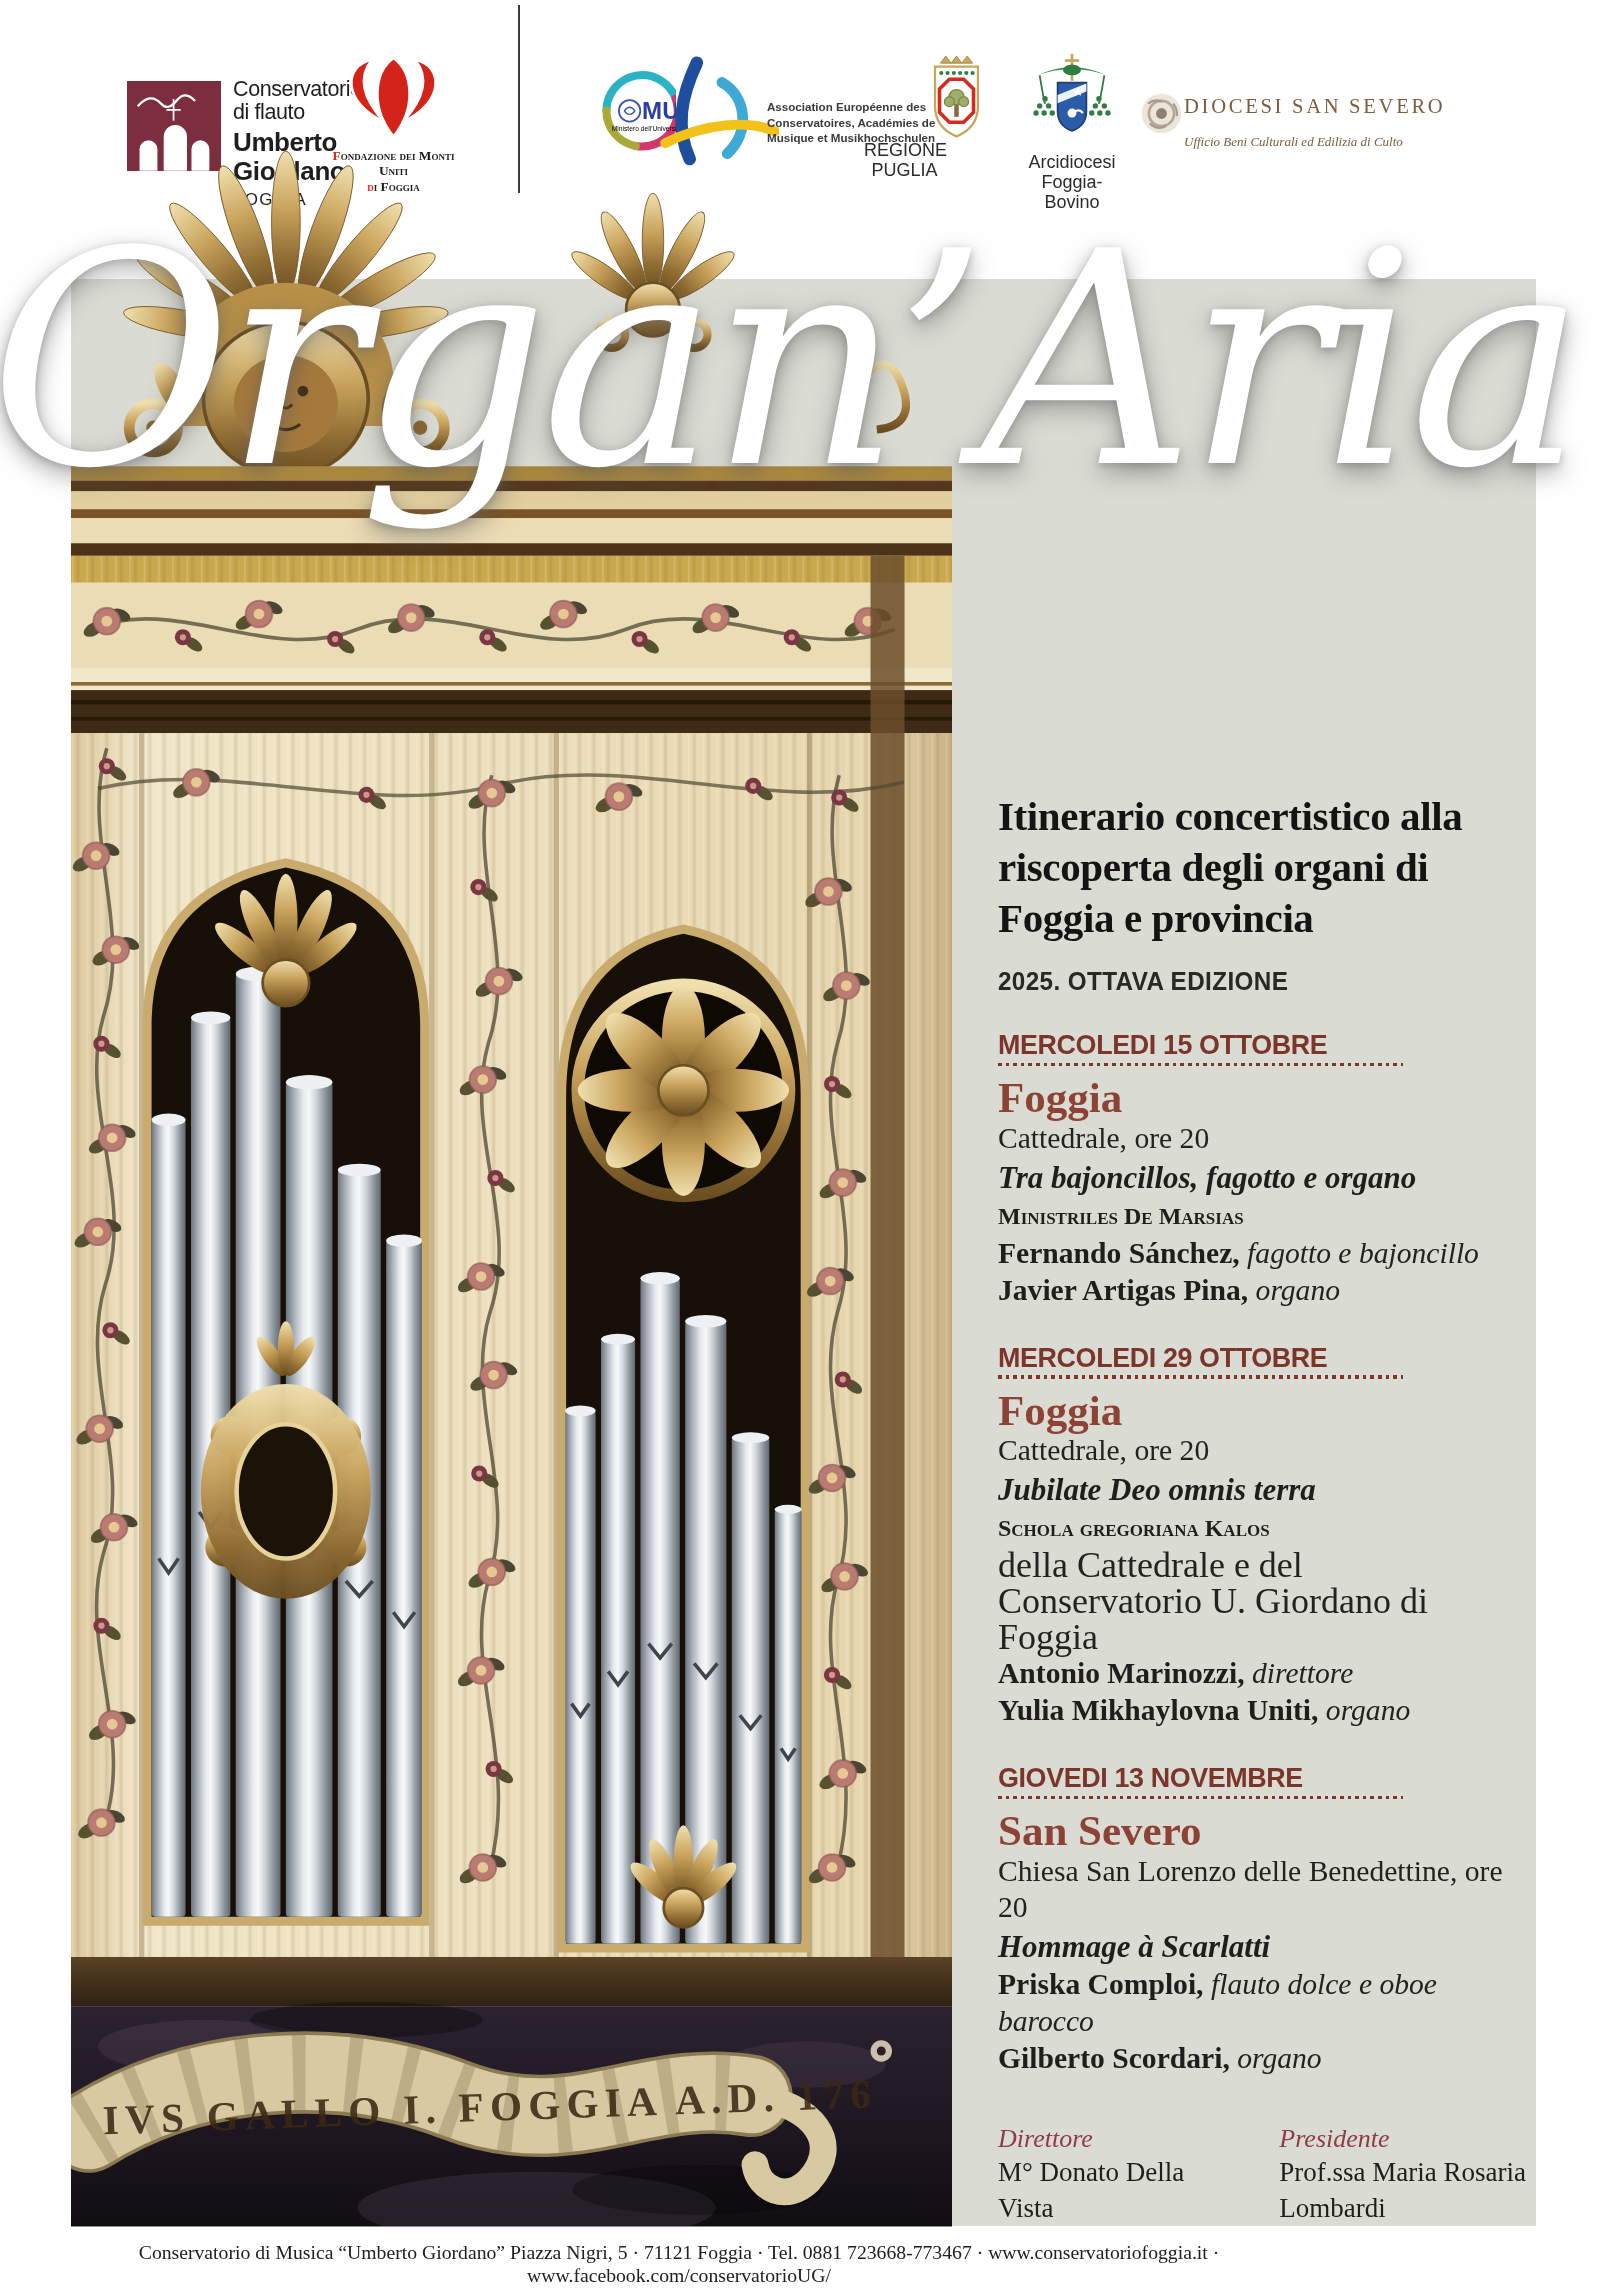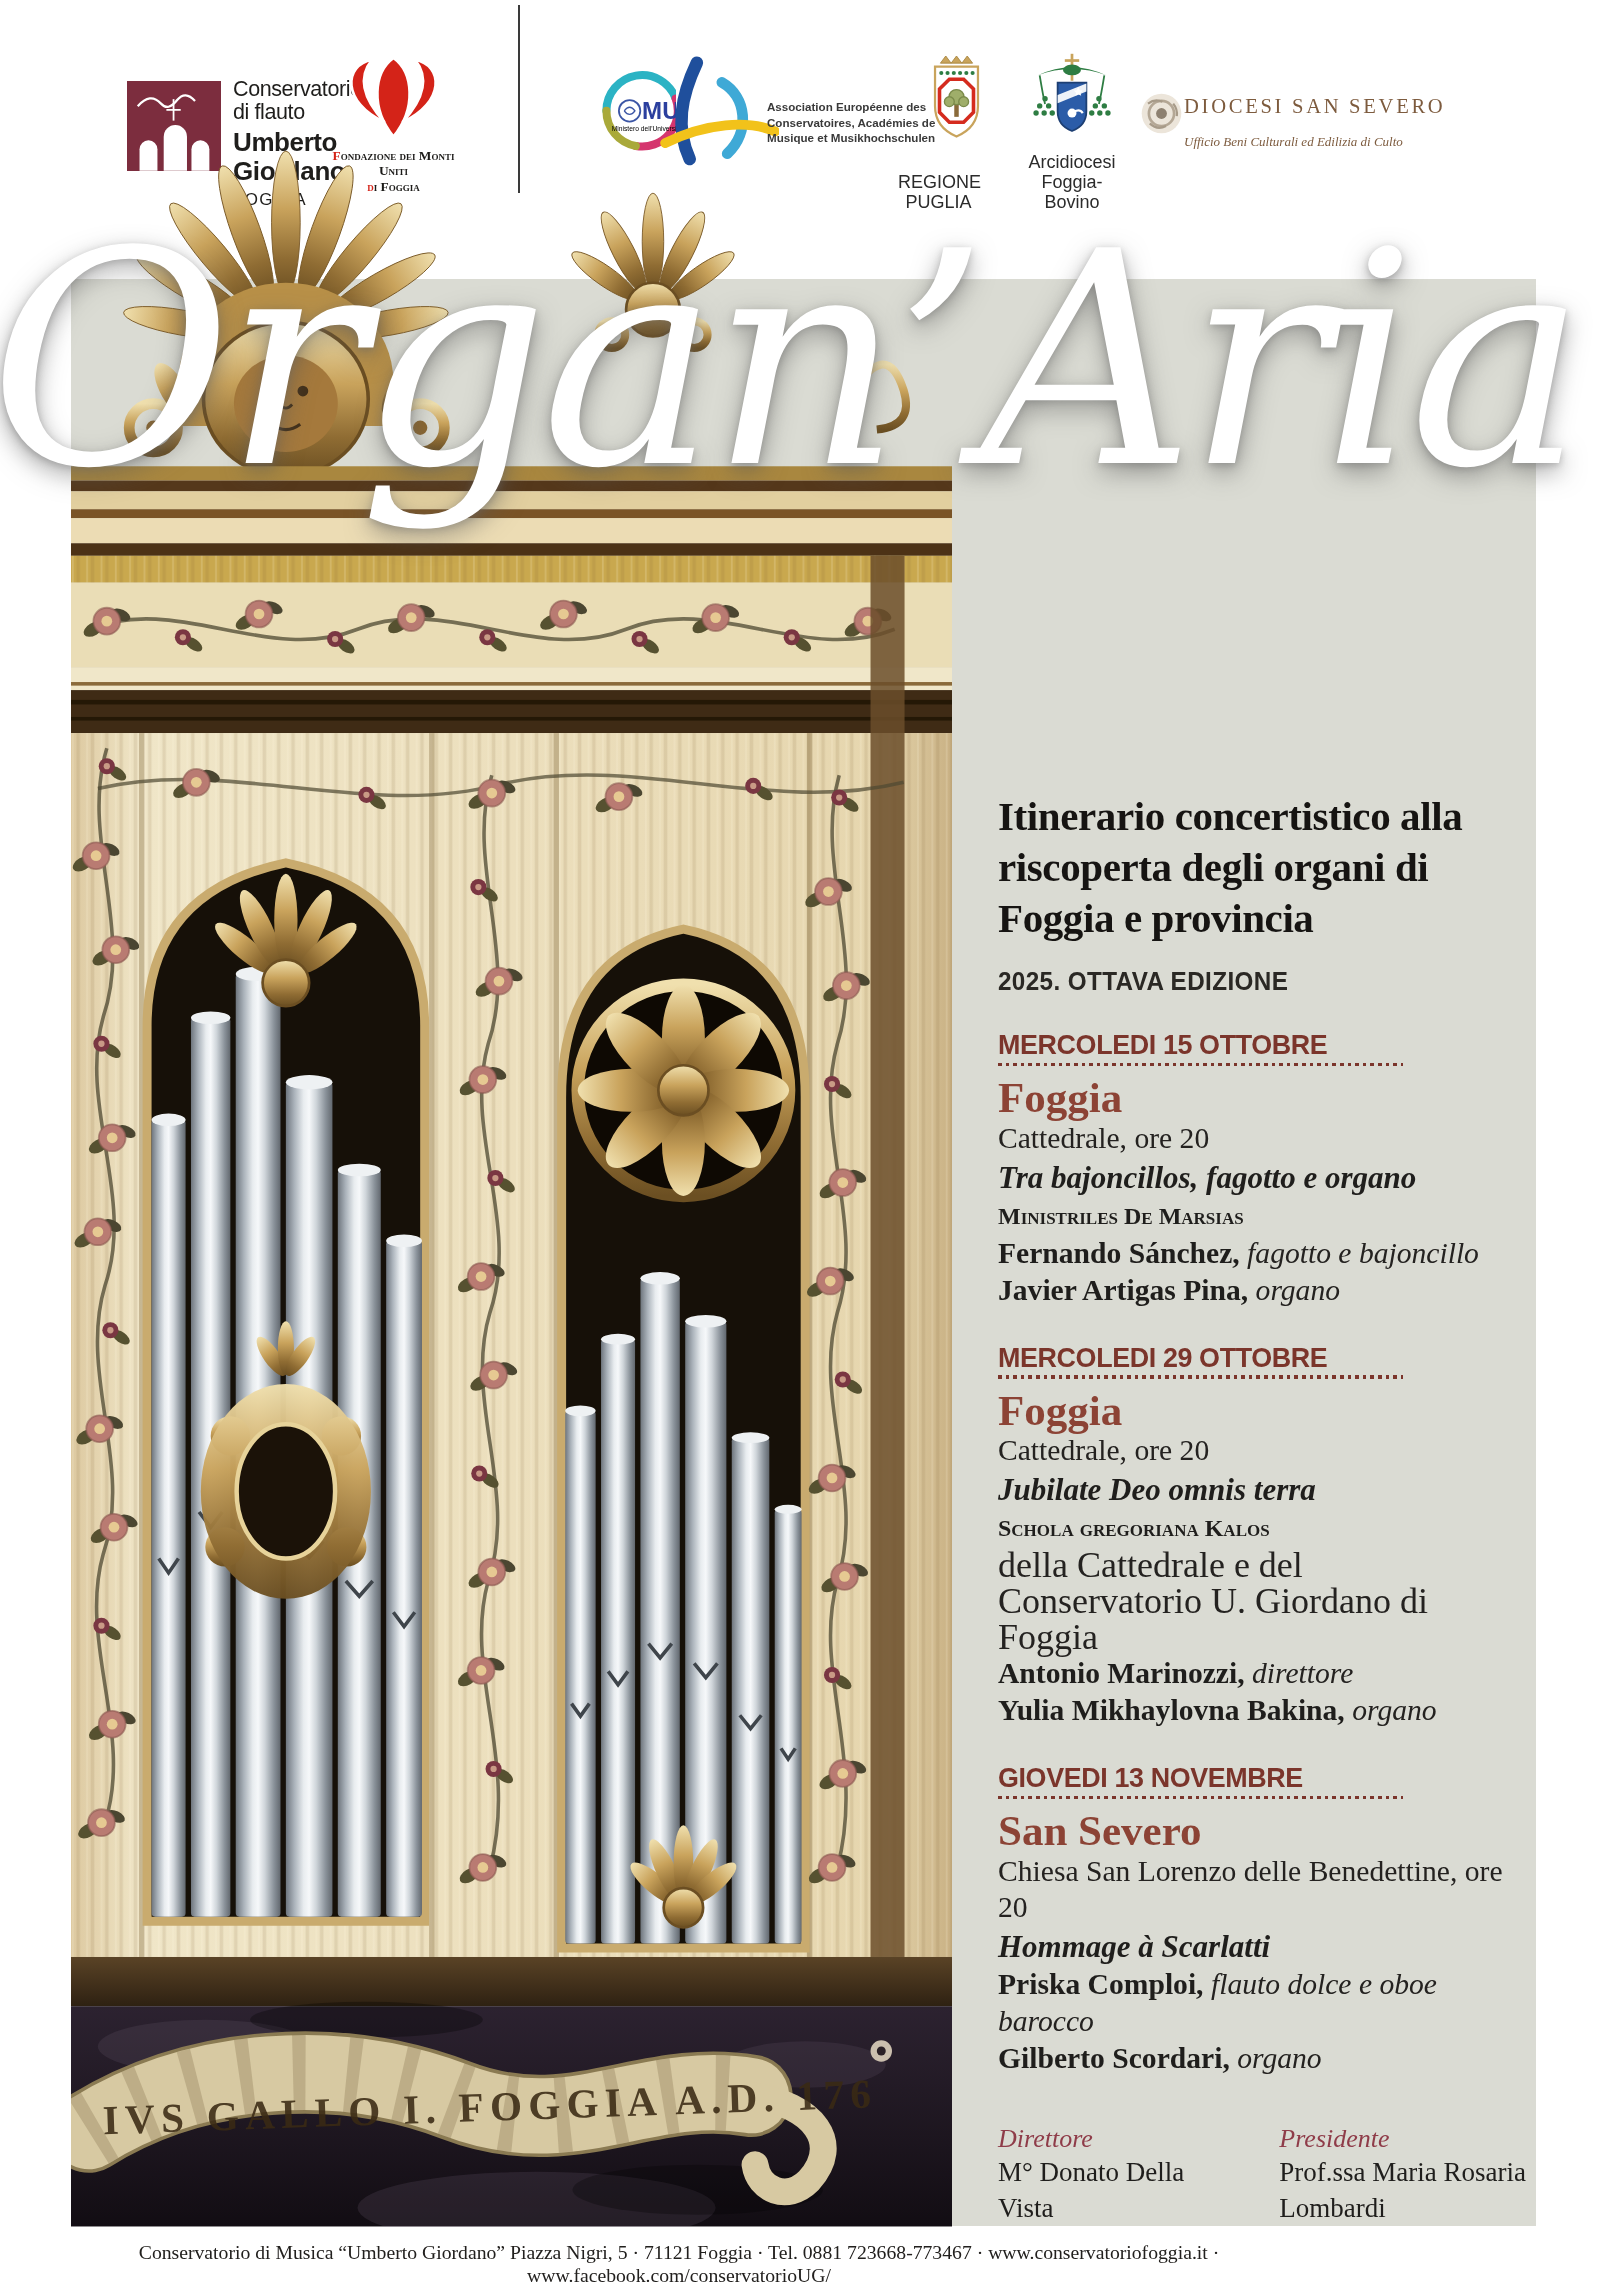--- a/index.html
+++ b/index.html
@@ -144,21 +144,21 @@
           <circle cx="4" cy="-33" r="2.3" fill="#2e7d43"></circle>
         <circle cx="11" cy="-33" r="2.3" fill="#2e7d43"></circle>
           <circle cx="18" cy="-33" r="2.3" fill="#2e7d43"></circle>
         <polygon points="-8,-26 8,-26 19,-15 19,11 8,22 -8,22 -19,11 -19,-15" fill="#ffffff" stroke="#d52b1e" stroke-width="4"></polygon>
         <rect x="-2.5" y="0" width="5" height="16" fill="#8a6a3a"></rect>
         <circle cx="0" cy="-6" r="8.5" fill="#9fae6a" stroke="#7a8a4a" stroke-width="1.5"></circle>
         <circle cx="-8" cy="-1" r="5.5" fill="#9fae6a" stroke="#7a8a4a" stroke-width="1.5"></circle>
         <circle cx="8" cy="-1" r="5.5" fill="#9fae6a" stroke="#7a8a4a" stroke-width="1.5"></circle>
       </g>
     </svg>
-    <div class="small-caption" style="left:898px;top:141px;width:81px;margin-top:32px;">
+    <div class="small-caption" style="left:864px;top:141px;width:81px;">
       <div>REGIONE</div>
       <div>PUGLIA</div>
     </div>
 
     <svg width="90" height="88" viewBox="0 0 100 98" style="position:absolute;left:1027px;top:52px;">
       <g transform="translate(50,50)">
         <rect x="-1.5" y="-48" width="3" height="30" fill="#c9a45c"></rect>
         <rect x="-8" y="-42" width="16" height="3" fill="#c9a45c"></rect>
         <rect x="-6" y="-35" width="12" height="3" fill="#c9a45c"></rect>
         <ellipse cx="0" cy="-30" rx="10" ry="6" fill="#2e7d43"></ellipse>
@@ -620,21 +620,21 @@
       <div class="ev-city">Foggia</div>
       <div class="ev-venue">Cattedrale, ore 20</div>
       <div class="ev-program">Jubilate Deo omnis terra</div>
       <div class="ev-ensemble">Schola gregoriana Kalos</div>
       <div class="ev-ensdesc">della Cattedrale e del Conservatorio U. Giordano di Foggia</div>
       <div class="perf">
         <span class="pname">Antonio Marinozzi,</span>
         <span class="prole">direttore</span>
       </div>
       <div class="perf">
-        <span class="pname">Yulia Mikhaylovna Bakina,</span>
+        <span class="pname">Yulia Mikhaylovna Uniti,</span>
         <span class="prole">organo</span>
       </div>
     </div>
 
     <div class="event">
       <div class="ev-date">GIOVEDI 13 NOVEMBRE</div>
       <div class="dotrule"></div>
       <div class="ev-city">San Severo</div>
       <div class="ev-venue">Chiesa San Lorenzo delle Benedettine, ore 20</div>
       <div class="ev-program">Hommage à Scarlatti</div>

